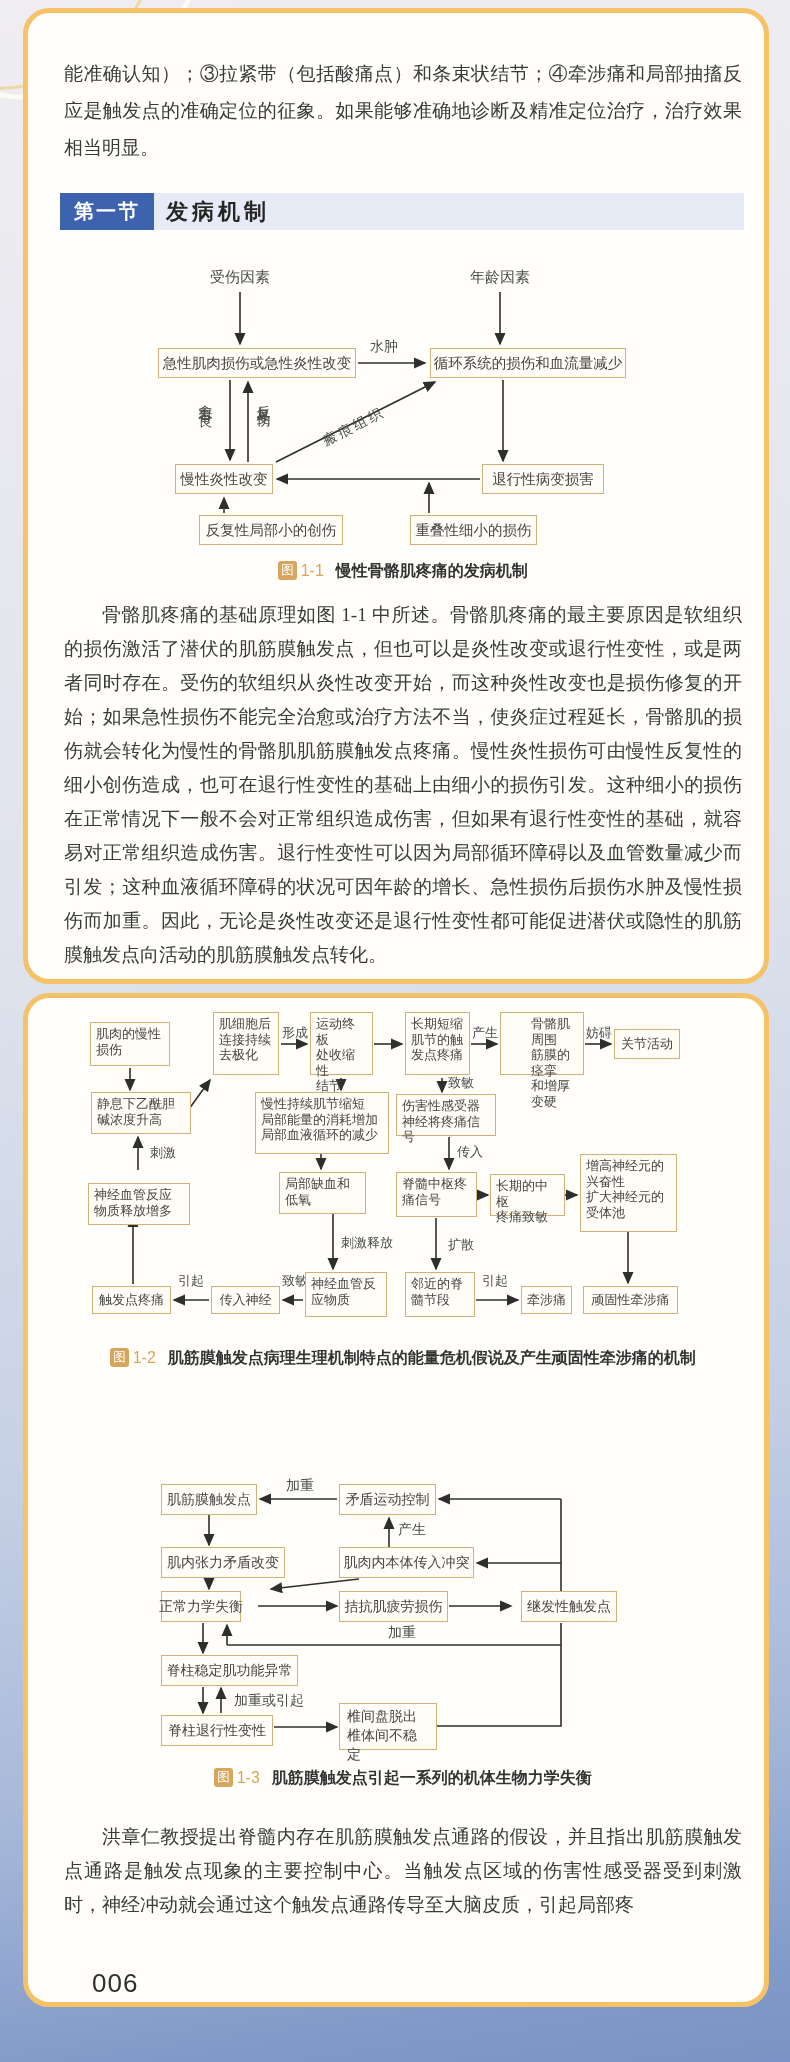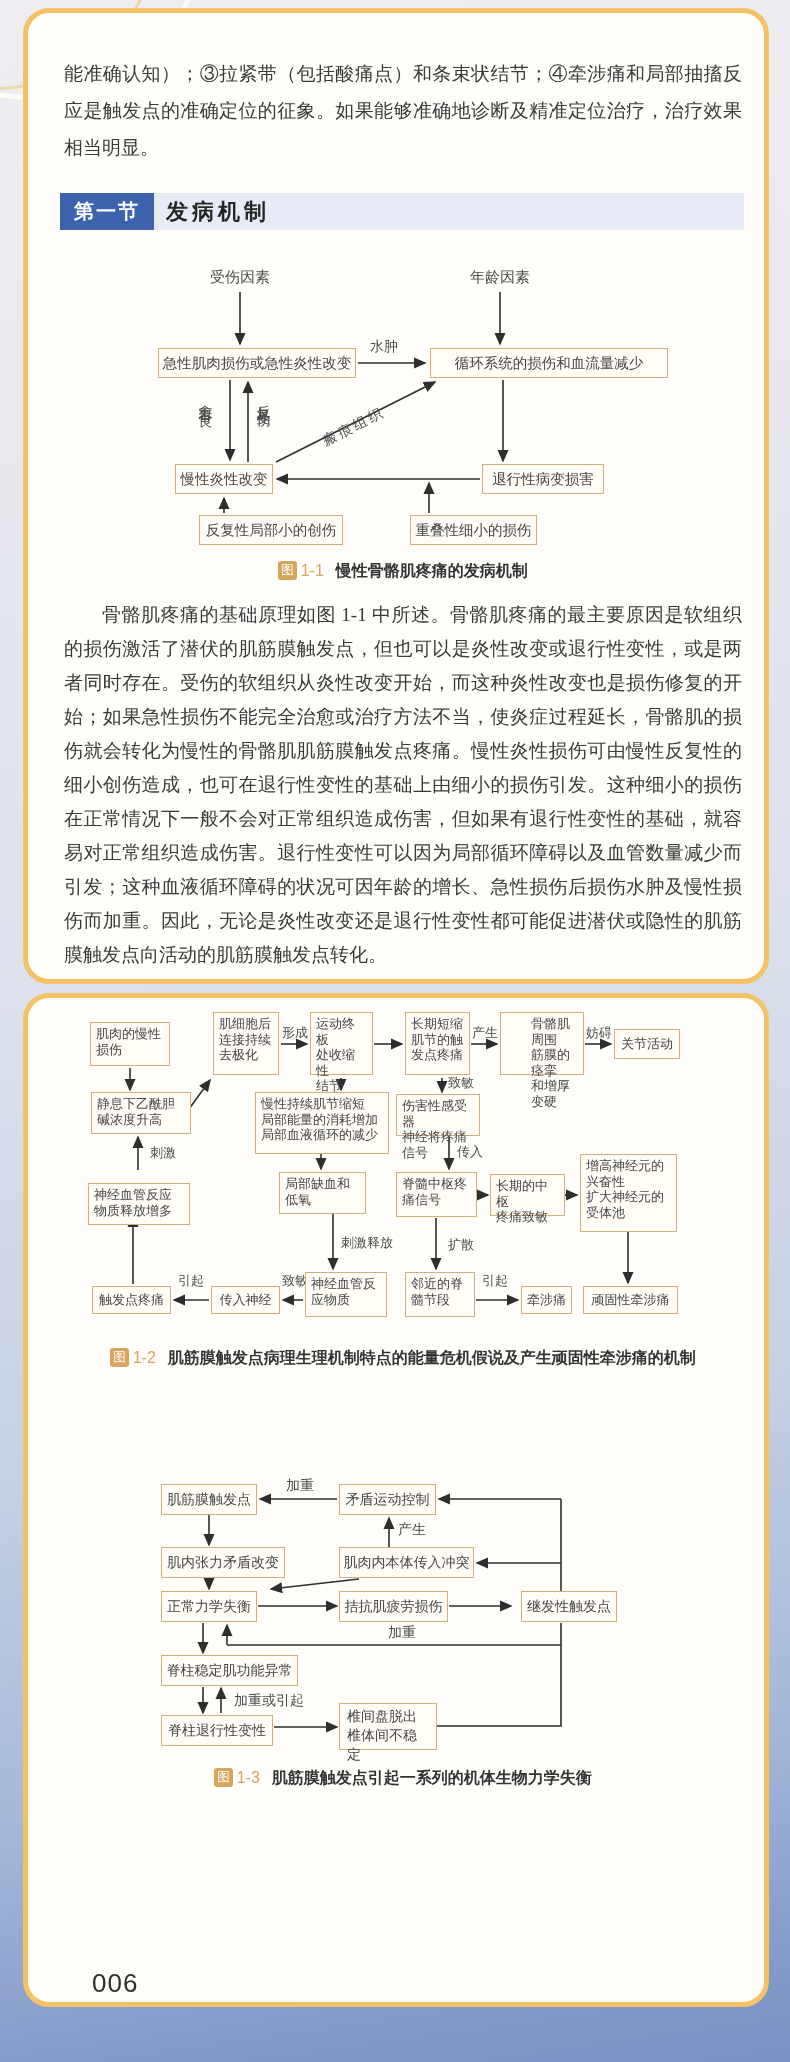--- a/index.html
+++ b/index.html
@@ -83,21 +83,21 @@
         <line x1="218" y1="202" x2="377" y2="122" marker-end="url(#ah1)"></line>
         <line x1="445" y1="120" x2="445" y2="201" marker-end="url(#ah1)"></line>
         <line x1="422" y1="219" x2="219" y2="219" marker-end="url(#ah1)"></line>
         <line x1="166" y1="253" x2="166" y2="238" marker-end="url(#ah1)"></line>
         <line x1="371" y1="253" x2="371" y2="223" marker-end="url(#ah1)"></line>
       </svg>
       <div class="ptext" style="left:152px; top:8px;">受伤因素</div>
       <div class="ptext" style="left:412px; top:8px;">年龄因素</div>
       <div class="fbox" style="left:100px; top:88px; width:198px;">急性肌肉损伤或急性炎性改变</div>
       <div class="flabel" style="left:312px; top:78px;">水肿</div>
-      <div class="fbox" style="left:372px; top:88px; width:238px;">循环系统的损伤和血流量减少</div>
+      <div class="fbox" style="left:372px; top:88px; width:196px;">循环系统的损伤和血流量减少</div>
       <div class="flabel vtext" style="left:138px; top:133px; height:82px;">愈合不良</div>
       <div class="flabel vtext" style="left:196px; top:133px; height:82px;">反复受伤</div>
       <div class="flabel rot" style="left:262px; top:158px;">瘢痕组织</div>
       <div class="fbox" style="left:117px; top:204px; width:98px;">慢性炎性改变</div>
       <div class="fbox" style="left:424px; top:204px; width:122px;">退行性病变损害</div>
       <div class="fbox" style="left:141px; top:255px; width:144px;">反复性局部小的创伤</div>
       <div class="fbox" style="left:352px; top:255px; width:127px;">重叠性细小的损伤</div>
     </div>
 
     <div class="fig-caption" style="top:548px;">
@@ -154,21 +154,21 @@
 筋膜的痉挛
 和增厚变硬</div>
       <div class="flabel2" style="left:528px; top:12px;">妨碍</div>
       <div class="fbox2 cc" style="left:556px; top:17px; width:66px; height:30px;">关节活动</div>
       <div class="flabel2" style="left:390px; top:62px;">致敏</div>
       <div class="fbox2" style="left:33px; top:80px; width:100px; height:42px;">静息下乙酰胆
 碱浓度升高</div>
       <div class="fbox2" style="left:197px; top:80px; width:134px; height:62px;">慢性持续肌节缩短
 局部能量的消耗增加
 局部血液循环的减少</div>
-      <div class="fbox2" style="left:338px; top:82px; width:84px; height:42px;">伤害性感受器
+      <div class="fbox2" style="left:338px; top:82px; width:100px; height:42px;">伤害性感受器
 神经将疼痛信号</div>
       <div class="flabel2" style="left:92px; top:132px;">刺激</div>
       <div class="flabel2" style="left:399px; top:131px;">传入</div>
       <div class="fbox2" style="left:30px; top:171px; width:102px; height:42px;">神经血管反应
 物质释放增多</div>
       <div class="fbox2" style="left:221px; top:160px; width:87px; height:42px;">局部缺血和
 低氧</div>
       <div class="fbox2" style="left:338px; top:160px; width:81px; height:45px;">脊髓中枢疼
 痛信号</div>
       <div class="fbox2" style="left:432px; top:162px; width:75px; height:42px;">长期的中枢
@@ -221,31 +221,32 @@
         <line x1="145" y1="212" x2="145" y2="238" marker-end="url(#ah3)"></line>
         <line x1="163" y1="238" x2="163" y2="213" marker-end="url(#ah3)"></line>
         <line x1="216" y1="252" x2="279" y2="252" marker-end="url(#ah3)"></line>
       </svg>
       <div class="fbox3" style="left:103px; top:9px; width:96px;">肌筋膜触发点</div>
       <div class="flabel" style="left:228px; top:2px;">加重</div>
       <div class="fbox3" style="left:281px; top:9px; width:97px;">矛盾运动控制</div>
       <div class="fbox3" style="left:103px; top:72px; width:124px;">肌内张力矛盾改变</div>
       <div class="flabel" style="left:340px; top:46px;">产生</div>
       <div class="fbox3" style="left:281px; top:72px; width:135px;">肌肉内本体传入冲突</div>
-      <div class="fbox3" style="left:103px; top:116px; width:96px;">正常力学失衡</div>
+      <div class="fbox3" style="left:103px; top:116px; width:80px;">正常力学失衡</div>
       <div class="fbox3" style="left:281px; top:116px; width:109px;">拮抗肌疲劳损伤</div>
       <div class="fbox3" style="left:455px; top:116px; width:96px;margin-left:8px;">继发性触发点</div>
       <div class="flabel" style="left:330px; top:149px;">加重</div>
       <div class="fbox3" style="left:103px; top:180px; width:137px;">脊柱稳定肌功能异常</div>
       <div class="flabel" style="left:176px; top:217px;">加重或引起</div>
       <div class="fbox3" style="left:103px; top:240px; width:112px;">脊柱退行性变性</div>
       <div class="fbox3 ml" style="left:281px; top:228px; width:98px;">椎间盘脱出
 椎体间不稳定</div>
     </div>
 
     <div class="fig-caption" style="top:770px;">
       <span class="cap-badge">图</span><span class="cap-num">1-3</span><span>肌筋膜触发点引起一系列的机体生物力学失衡</span>
     </div>
 
+    <div class="textblock indent" style="top:822px;">洪章仁教授提出脊髓内存在肌筋膜触发点通路的假设，并且指出肌筋膜触发点通路是触发点现象的主要控制中心。当触发点区域的伤害性感受器受到刺激时，神经冲动就会通过这个触发点通路传导至大脑皮质，引起局部疼</div>
 
     <div class="pagenum">006</div>
   </div>
 </div>
 
 </body></html>

